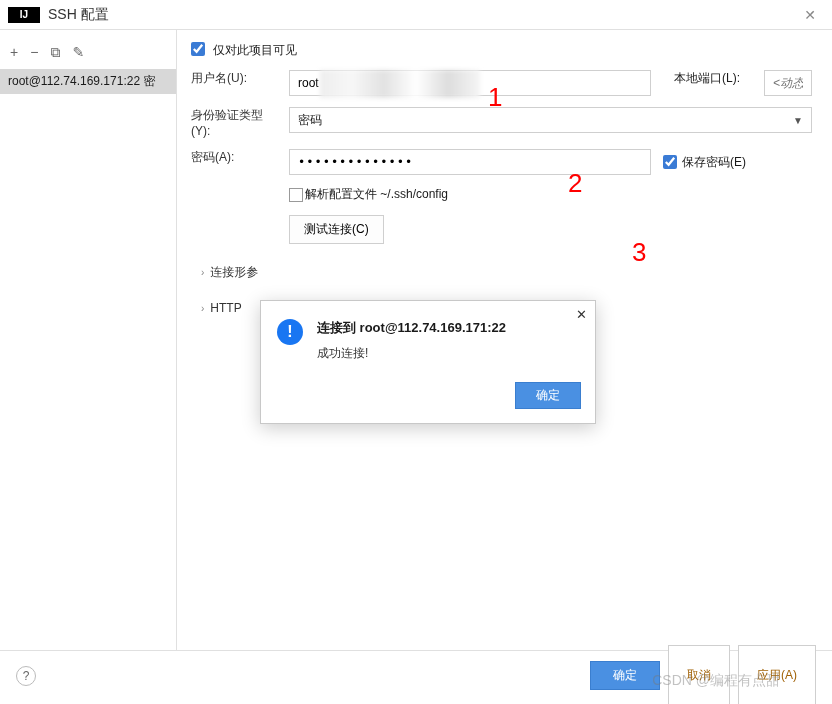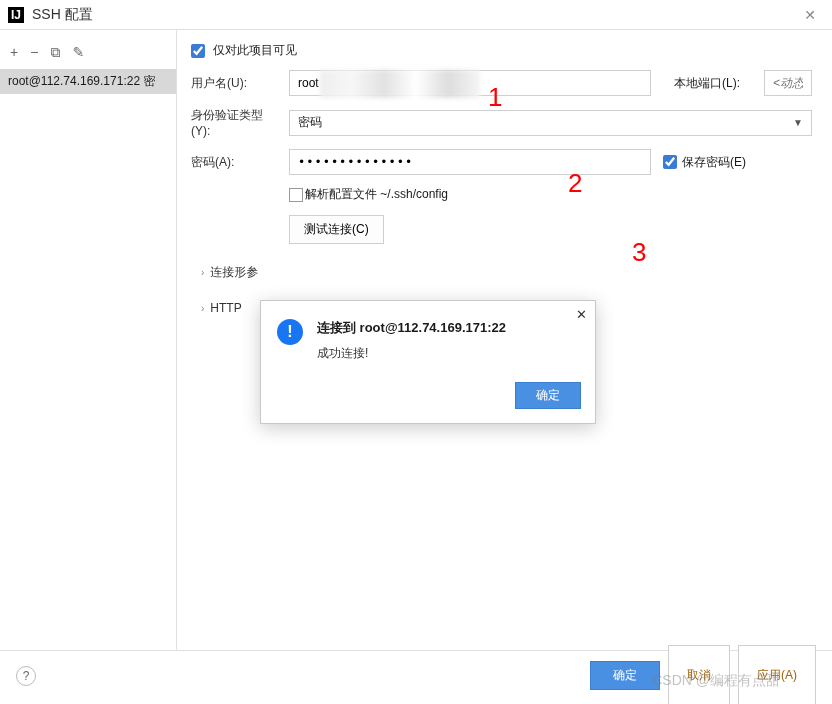--- a/index.html
+++ b/index.html
@@ -14,27 +14,27 @@
       position: relative;
     }
     .titlebar {
       height: 30px;
       display: flex;
       align-items: center;
       padding: 0 8px;
       border-bottom: 1px solid #e0e0e0;
     }
     .app-icon {
-      width: 16px; height: 16px;
+      width: 32px; height: 16px;
       background: #000;
       color: #fff;
       display: inline-flex;
       align-items: center;
       justify-content: center;
-      font-size: 12px;
+      font-size: 10px;
       font-weight: bold;
       margin-right: 8px;
     }
     .title-text { flex: 1; color: #333; font-size: 14px; }
     .close-x { color: #888; font-size: 14px; padding: 0 8px; cursor: default; }
     .body-area {
       display: flex;
       height: 620px;
     }
     .sidebar {
@@ -58,21 +58,20 @@
       overflow: hidden;
       cursor: pointer;
     }
     .form-area {
       flex: 1;
       padding: 12px 20px 0 14px;
       position: relative;
     }
     .row {
       display: flex;
-      align-items: center;
       margin-bottom: 11px;
       gap: 8px;
     }
     .chk { width: 14px; height: 14px; accent-color: #3a7bd5; }
     .label-col { width: 90px; color: #333; }
     .input-text {
       border: 1px solid #cfcfcf;
       height: 26px;
       padding: 3px 8px;
       font-size: 12px;

